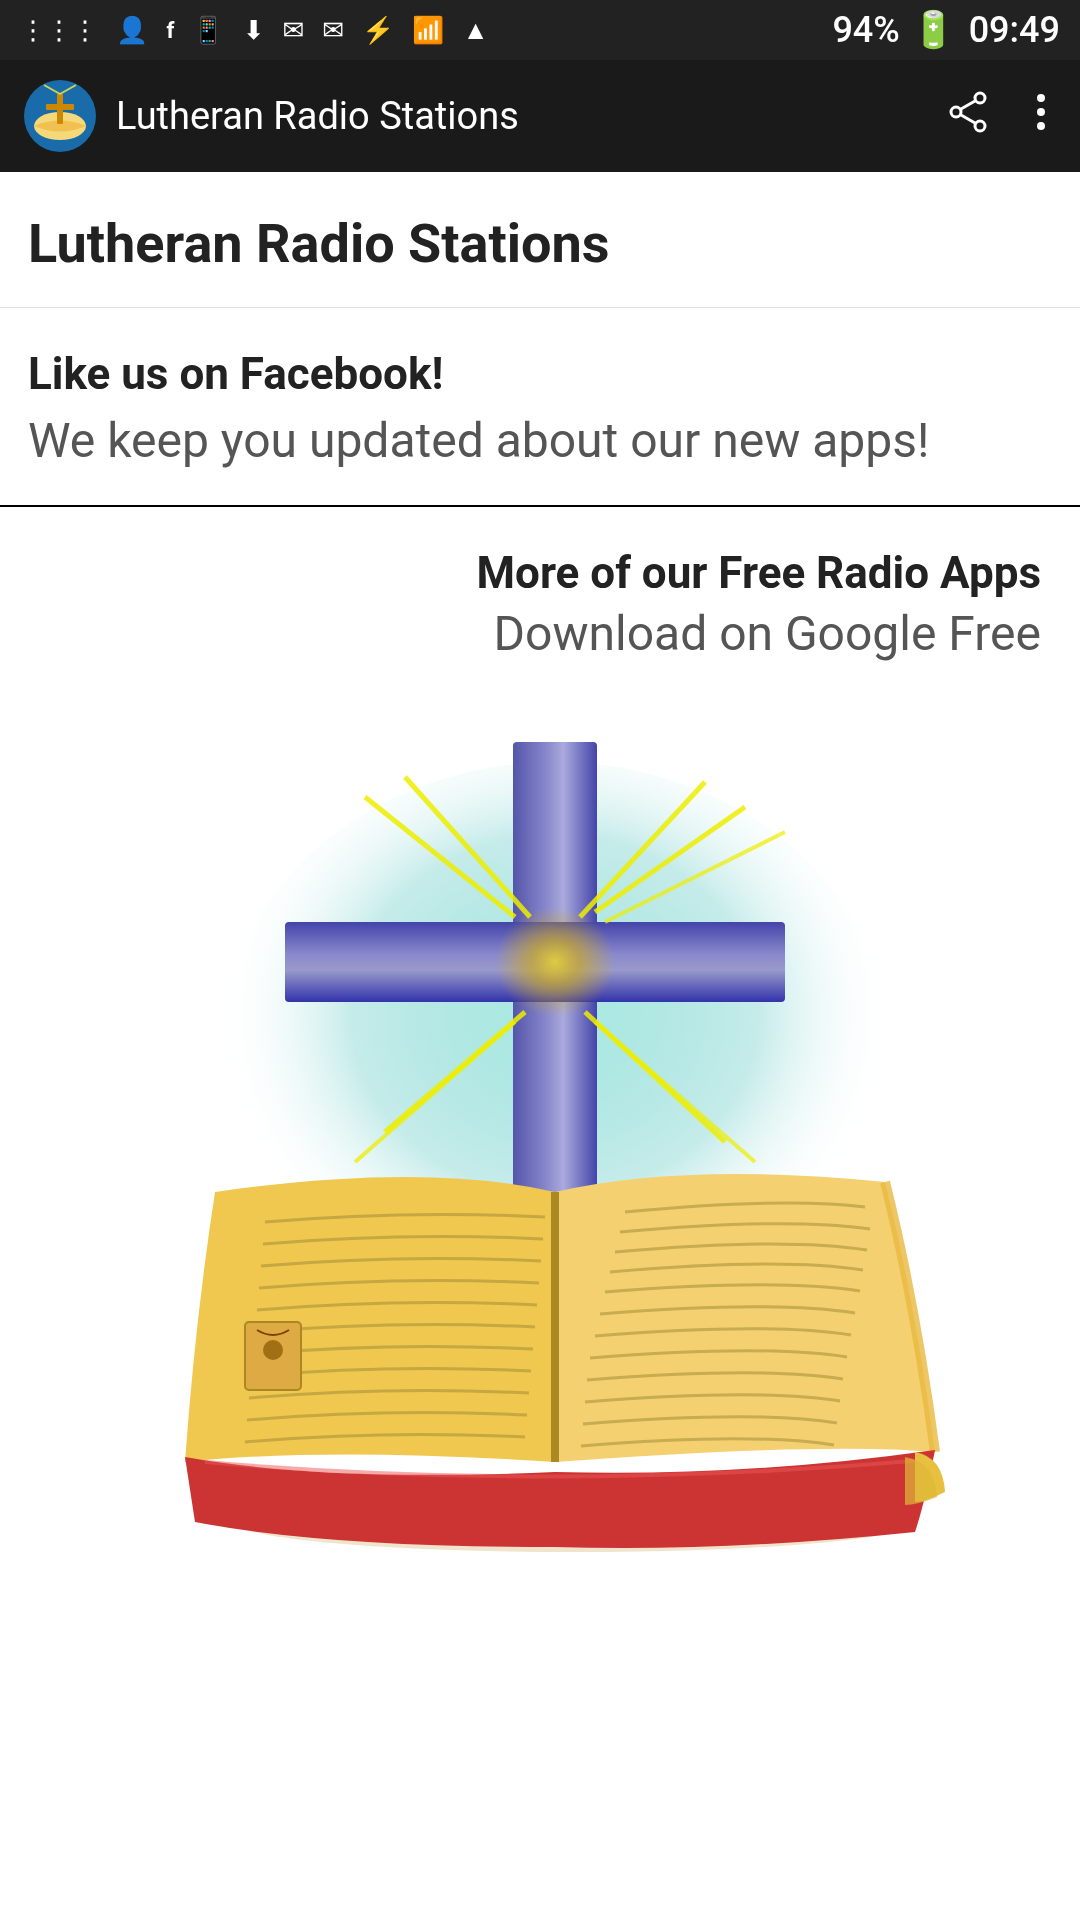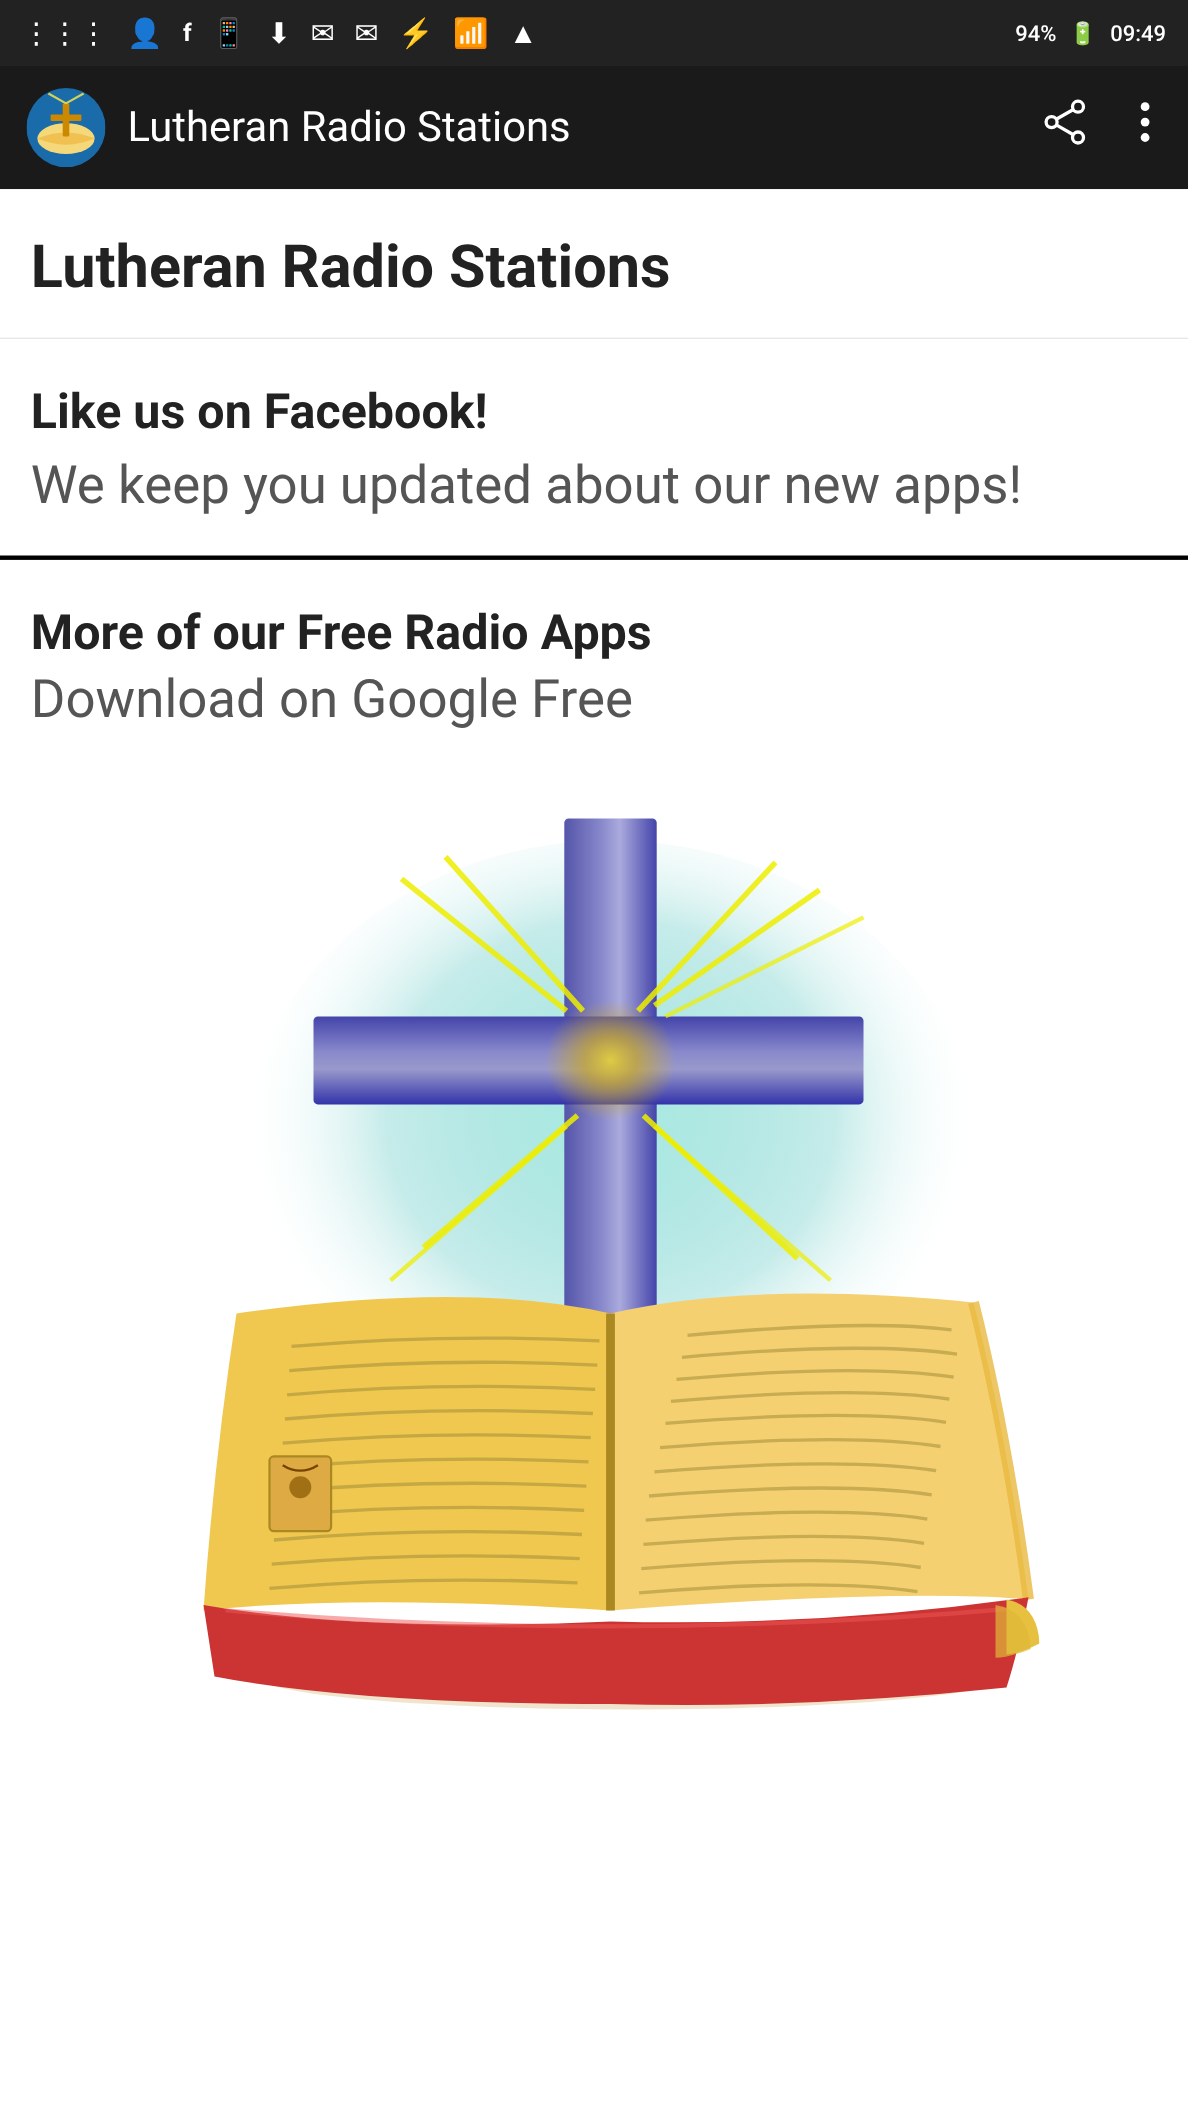--- a/index.html
+++ b/index.html
@@ -27,21 +27,21 @@
     }
     .status-bar-left {
       display: flex;
       align-items: center;
       gap: 18px;
     }
     .status-bar-right {
       display: flex;
       align-items: center;
       gap: 12px;
-      font-size: 20px;
+      font-size: 36px;
       font-weight: 500;
     }
 
     
     .toolbar {
       width: 100%;
       height: 112px;
       background: #1a1a1a;
       display: flex;
       align-items: center;
@@ -96,37 +96,38 @@
     .page-title {
       font-size: 54px;
       font-weight: 700;
       color: #222222;
       line-height: 1.2;
     }
 
     
     .facebook-section {
       padding: 40px 28px 36px 28px;
-      border-bottom: 4px solid #000000;
+      border-bottom: 2px solid #000000;
     }
     .section-heading {
       font-size: 44px;
       font-weight: 700;
       color: #222222;
       margin-bottom: 12px;
     }
     .section-subtext {
       font-size: 48px;
       color: #555555;
       font-weight: 400;
     }
 
     
     .radio-apps-section {
       padding: 40px 39px 0 28px;
+      text-align: right;
     }
     .radio-apps-section .section-heading {
       margin-bottom: 6px;
     }
 
     
     .illustration-wrap {
       width: 100%;
       height: 900px;
       position: relative;

